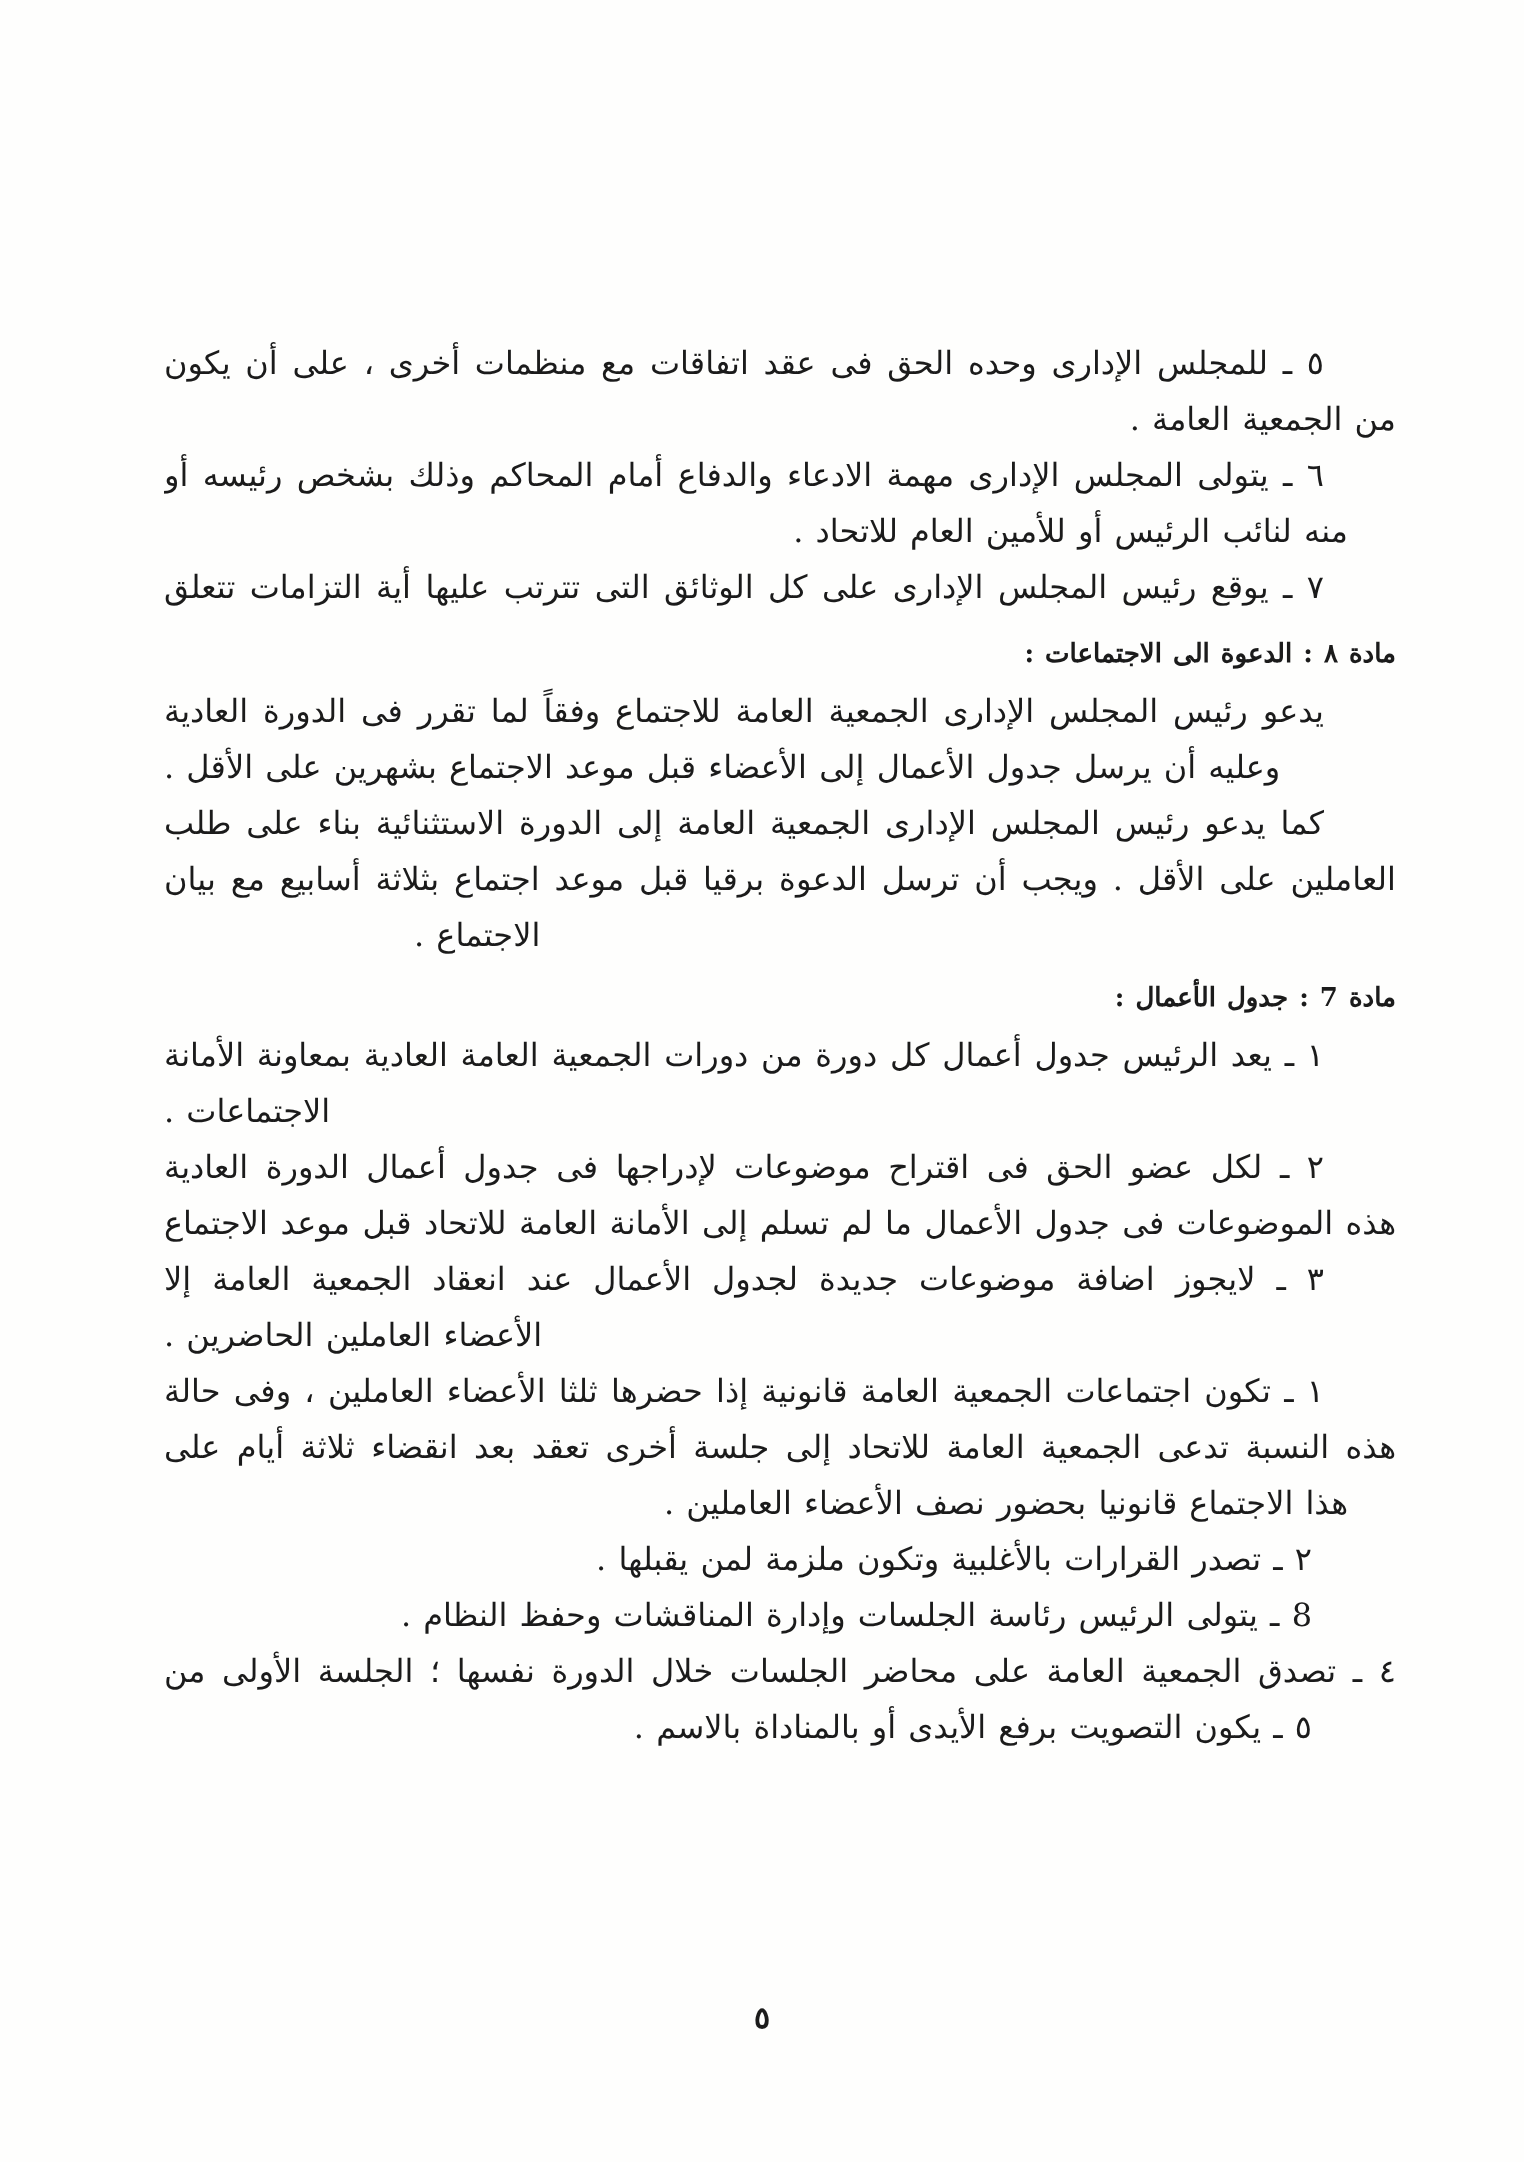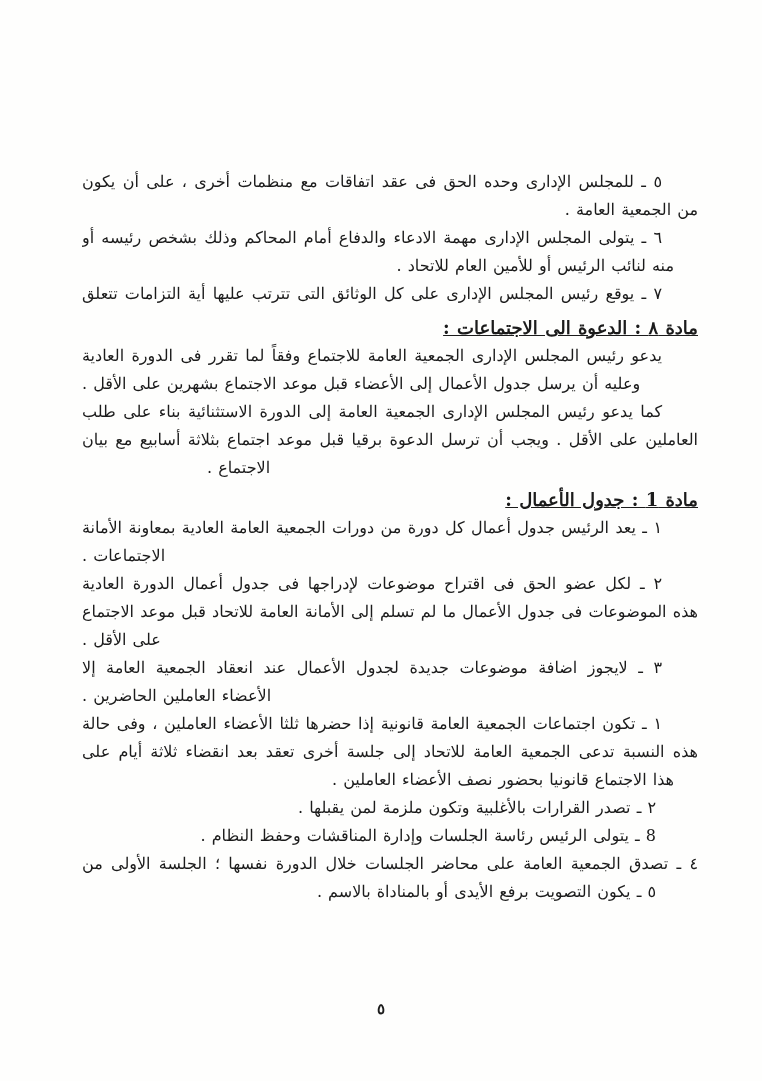--- a/index.html
+++ b/index.html
@@ -33,23 +33,22 @@
   .ln-num   { padding-right:42px; }
   
   .end-right        { text-align:right; padding-right:24px; }
   .end-center       { text-align:left; }
   .end-center-right { text-align:right; padding-left:200px; }
   .end-left         { text-align:left; }
   .pl100 { padding-left:100px; }
   .pl125 { padding-left:125px; }
   .heading {
     font-weight:bold;
-    font-size:18px;
+    font-size:13px;
     letter-spacing:.2px;
-    text-decoration:underline;
   }
   .mt6 { margin-top:6px; }
   .mt4 { margin-top:4px; }
   .page-number {
     position:absolute;
     top:1000px; left:0; right:0;
     text-align:center;
     font-size:15px;
     font-weight:bold;
     direction:rtl;
@@ -72,26 +71,25 @@
     <div>
       <div class="ln heading mt6">مادة ٨ : الدعوة الى الاجتماعات :</div>
       <div class="ln ln-first">يدعو رئيس المجلس الإدارى الجمعية العامة للاجتماع وفقاً لما تقرر فى الدورة العادية السابقة ،</div>
       <div class="ln end-center">وعليه أن يرسل جدول الأعمال إلى الأعضاء قبل موعد الاجتماع بشهرين على الأقل .</div>
       <div class="ln ln-first">كما يدعو رئيس المجلس الإدارى الجمعية العامة إلى الدورة الاستثنائية بناء على طلب ثلث الأعضاء</div>
       <div class="ln ln-full">العاملين على الأقل . ويجب أن ترسل الدعوة برقيا قبل موعد اجتماع بثلاثة أسابيع مع بيان أسباب</div>
       <div class="ln end-left pl125">الاجتماع .</div>
     </div>
 
     <div>
-      <div class="ln heading mt4">مادة 1 : جدول الأعمال :</div>
+      <div class="ln heading mt4">مادة 7 : جدول الأعمال :</div>
       <div class="ln ln-first">١ ـ يعد الرئيس جدول أعمال كل دورة من دورات الجمعية العامة العادية بمعاونة الأمانة العامة</div>
       <div class="ln end-left">الاجتماعات .</div>
       <div class="ln ln-first">٢ ـ لكل عضو الحق فى اقتراح موضوعات لإدراجها فى جدول أعمال الدورة العادية ولاتدرج</div>
       <div class="ln ln-full">هذه الموضوعات فى جدول الأعمال ما لم تسلم إلى الأمانة العامة للاتحاد قبل موعد الاجتماع بثلاثة أسابيع</div>
-      <div class="ln end-left">على الأقل .</div>
       <div class="ln ln-first">٣ ـ لايجوز اضافة موضوعات جديدة لجدول الأعمال عند انعقاد الجمعية العامة إلا بموافقة نصف</div>
       <div class="ln end-left">الأعضاء العاملين الحاضرين .</div>
     </div>
 
     <div>
       <div class="ln ln-first">١ ـ تكون اجتماعات الجمعية العامة قانونية إذا حضرها ثلثا الأعضاء العاملين ، وفى حالة عدم توفر</div>
       <div class="ln ln-full">هذه النسبة تدعى الجمعية العامة للاتحاد إلى جلسة أخرى تعقد بعد انقضاء ثلاثة أيام على الأكثر ، ويكون</div>
       <div class="ln end-right">هذا الاجتماع قانونيا بحضور نصف الأعضاء العاملين .</div>
       <div class="ln ln-num">٢ ـ تصدر القرارات بالأغلبية وتكون ملزمة لمن يقبلها .</div>
       <div class="ln ln-num">8 ـ يتولى الرئيس رئاسة الجلسات وإدارة المناقشات وحفظ النظام .</div>

